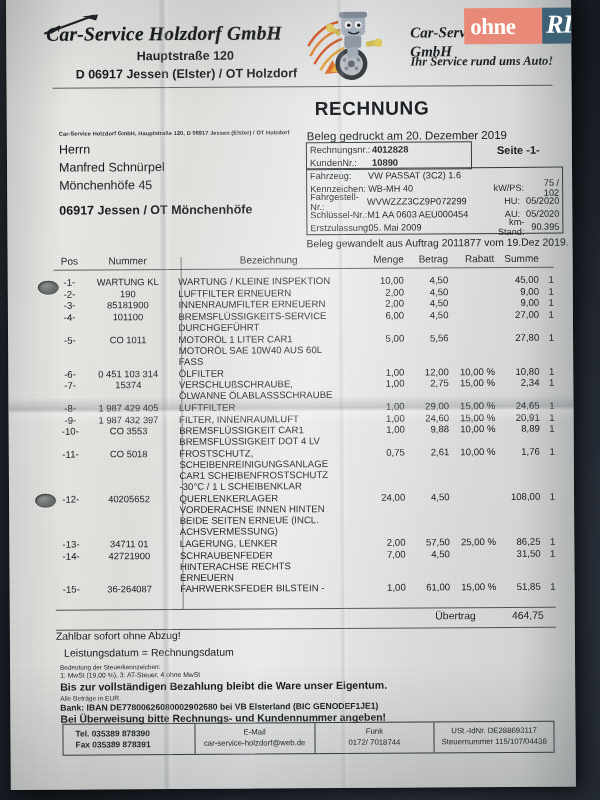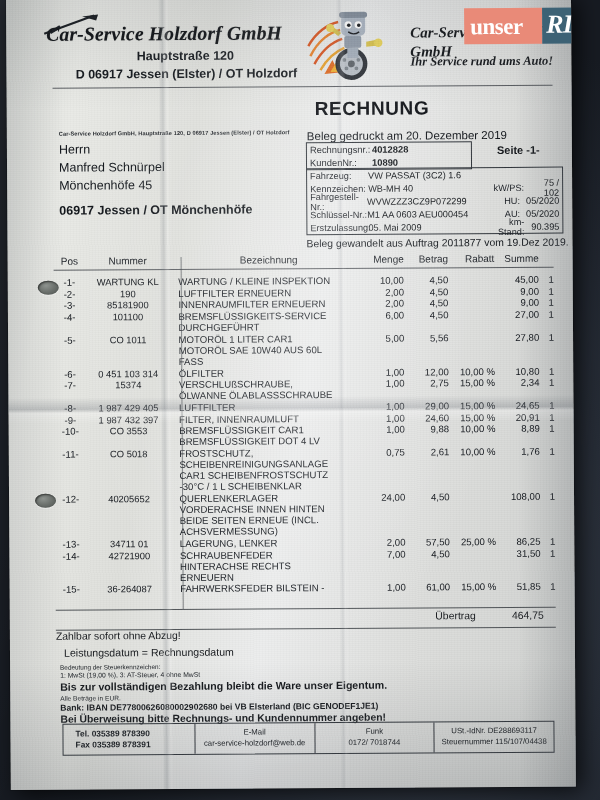--- a/index.html
+++ b/index.html
@@ -214,21 +214,21 @@
       <path d="M60 36 L70 34 L70 40 L60 41 Z" fill="#d8c24a"></path>
       <circle cx="72" cy="37" r="4.2" fill="#e8d257"></circle>
     </svg>
 
     <div class="brand2" style="white-space:pre-line;">Car-Service Holzdorf
 GmbH</div>
     <div class="slogan">Ihr Service rund ums Auto!</div>
 
     <div class="wm">
       <div class="wm-a">
-        <span class="t">unser</span>
+        <span class="t">ohne</span>
       </div>
       <div class="wm-b">
         <svg class="wm-star" width="18" height="16" viewBox="0 0 18 16">
           <path d="M9 0 L11.2 5.4 L17 5.8 L12.6 9.4 L14.1 15 L9 11.9 L3.9 15 L5.4 9.4 L1 5.8 L6.8 5.4 Z" fill="#fff"></path>
         </svg>
         <span class="t">RIA</span>
 
       </div>
     </div>
 

